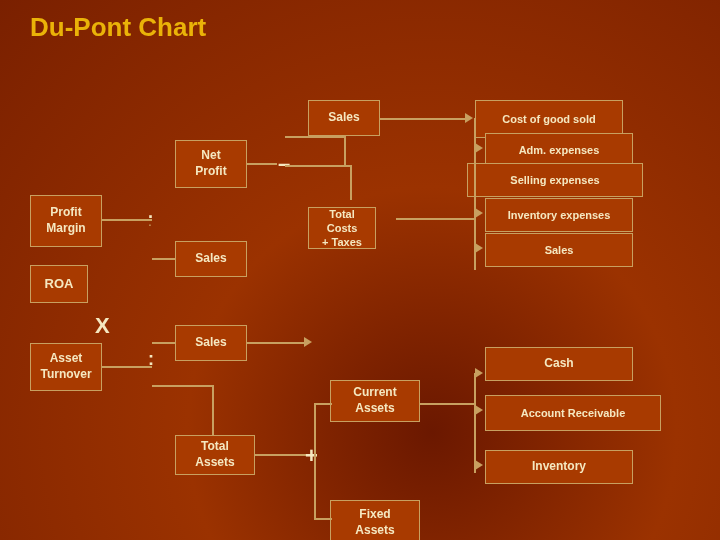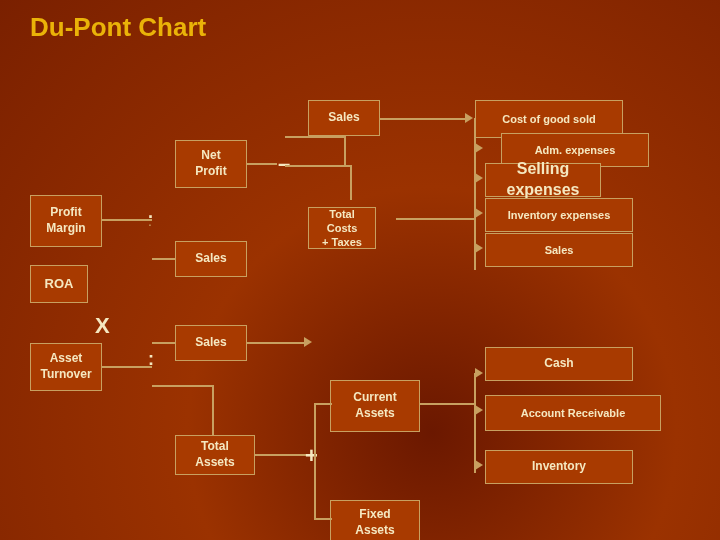--- a/index.html
+++ b/index.html
@@ -130,26 +130,26 @@
   </div>
 
   <div class="connector" style="left:376px; top:173px; width:78px; height:2px;"></div>
 
   <div class="connector" style="left:454px; top:103px; width:2px; height:100px;"></div>
 
   <div class="connector" style="left:454px; top:103px; width:2px; height:2px;"></div>
   <div class="connector" style="left:454px; top:103px; width:4px; height:2px;"></div>
   <div class="arrow-right" style="left:455px; top:98px;"></div>
 
-  <div class="box" style="left:465px; top:88px; width:148px; height:34px; font-size:11px;margin-left:16px;">
+  <div class="box" style="left:465px; top:88px; width:148px; height:34px; font-size:11px;">
     Adm. expenses
   </div>
 
   <div class="arrow-right" style="left:455px; top:128px;"></div>
-  <div class="box" style="left:465px; top:118px; width:116px; height:34px; font-size:16px;">
+  <div class="box" style="left:447px; top:118px; width:176px; height:34px; font-size:11px;">
     Selling expenses
   </div>
 
   <div class="arrow-right" style="left:455px; top:163px;"></div>
   <div class="box" style="left:465px; top:153px; width:148px; height:34px; font-size:11px;">
     Inventory expenses
   </div>
 
   <div class="arrow-right" style="left:455px; top:198px;"></div>
   <div class="box" style="left:465px; top:188px; width:148px; height:34px; font-size:11px;">
@@ -176,21 +176,21 @@
     Total<br>Assets
   </div>
 
   <div class="connector" style="left:192px; top:340px; width:2px; height:50px;"></div>
   <div class="connector" style="left:132px; top:340px; width:62px; height:2px;"></div>
 
   <div class="connector" style="left:235px; top:409px; width:55px; height:2px;"></div>
 
   <div class="operator" style="left:285px; top:398px; font-size:22px;">+</div>
 
-  <div class="box" style="left:310px; top:335px; width:90px; height:52px; font-size:12px;">
+  <div class="box" style="left:310px; top:335px; width:90px; height:42px; font-size:12px;">
     Current<br>Assets
   </div>
 
   <div class="box" style="left:310px; top:455px; width:90px; height:46px; font-size:12px;">
     Fixed<br>Assets
   </div>
 
   <div class="connector" style="left:294px; top:358px; width:2px; height:44px;"></div>
   <div class="connector" style="left:294px; top:358px; width:18px; height:2px;"></div>
 

